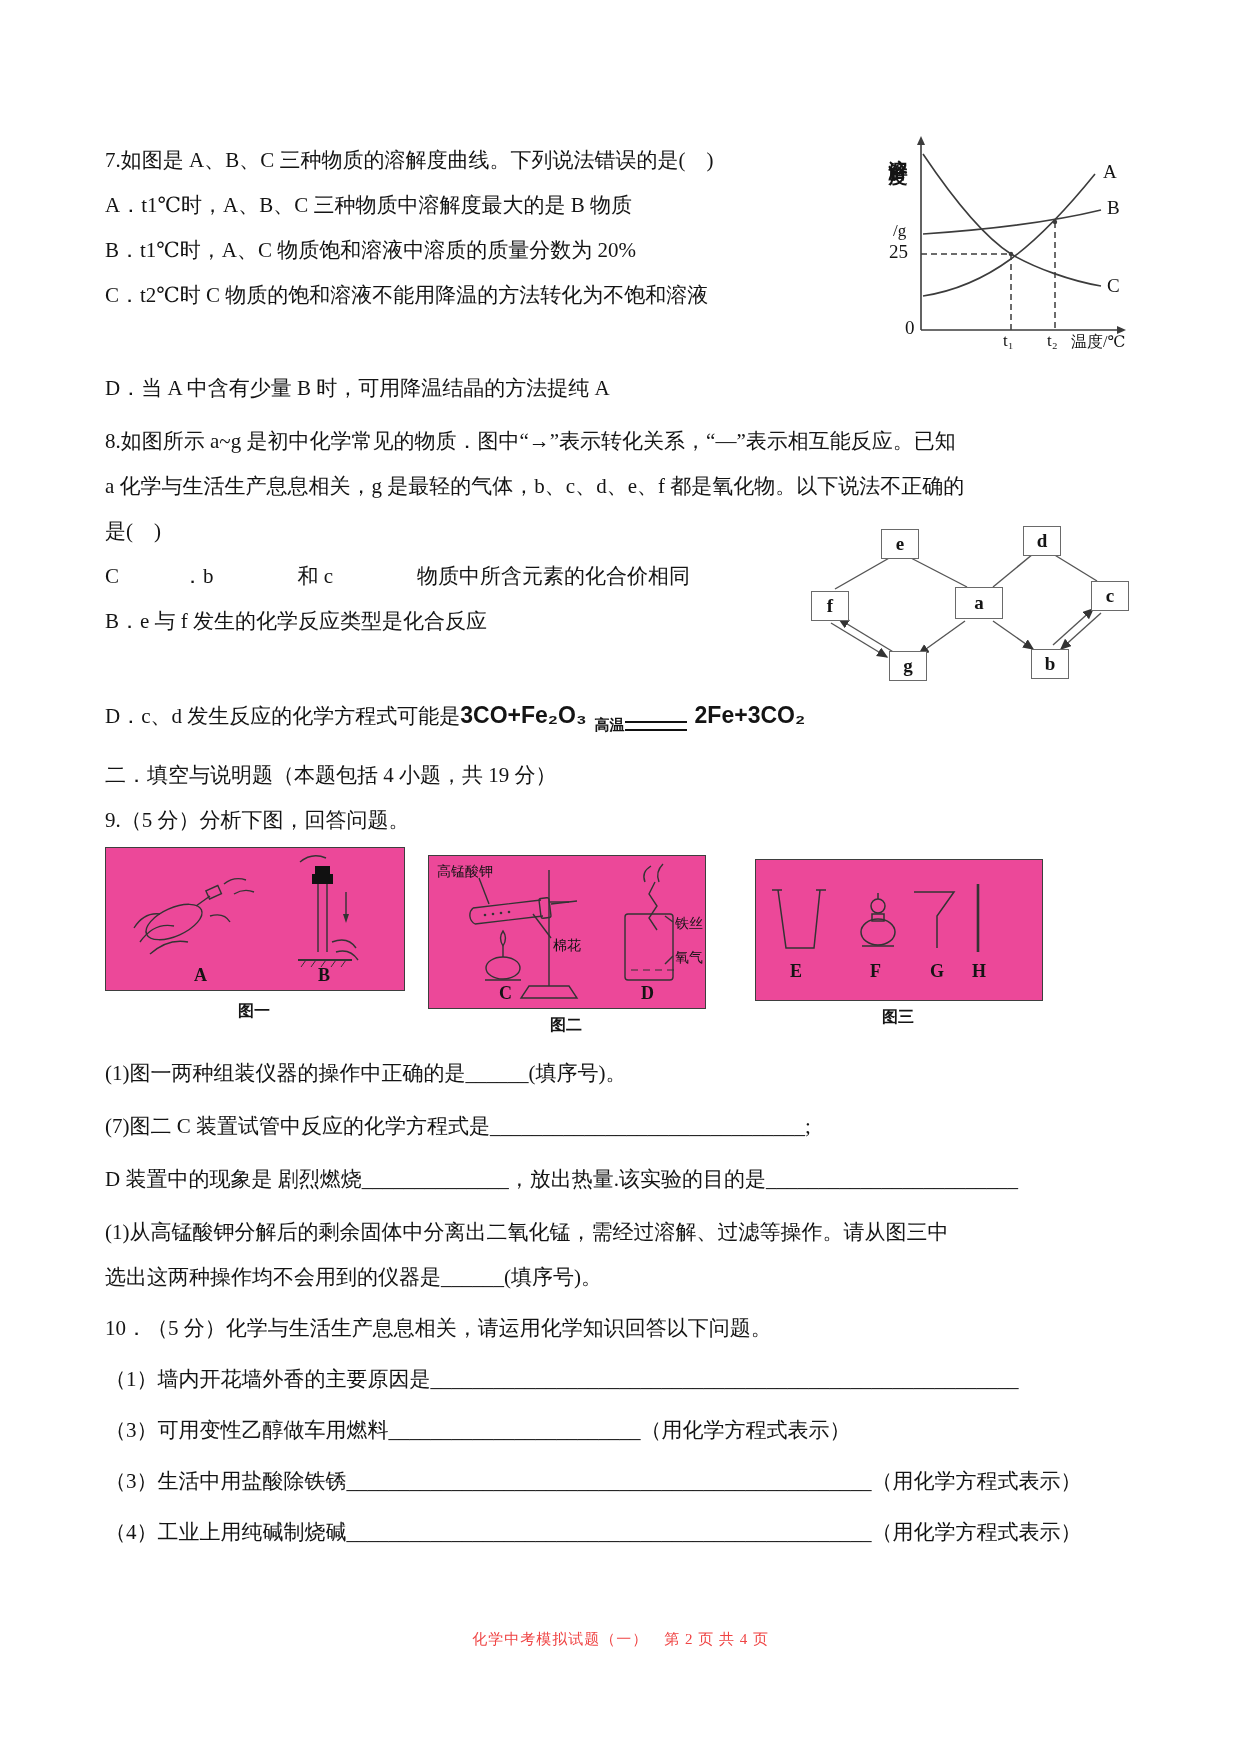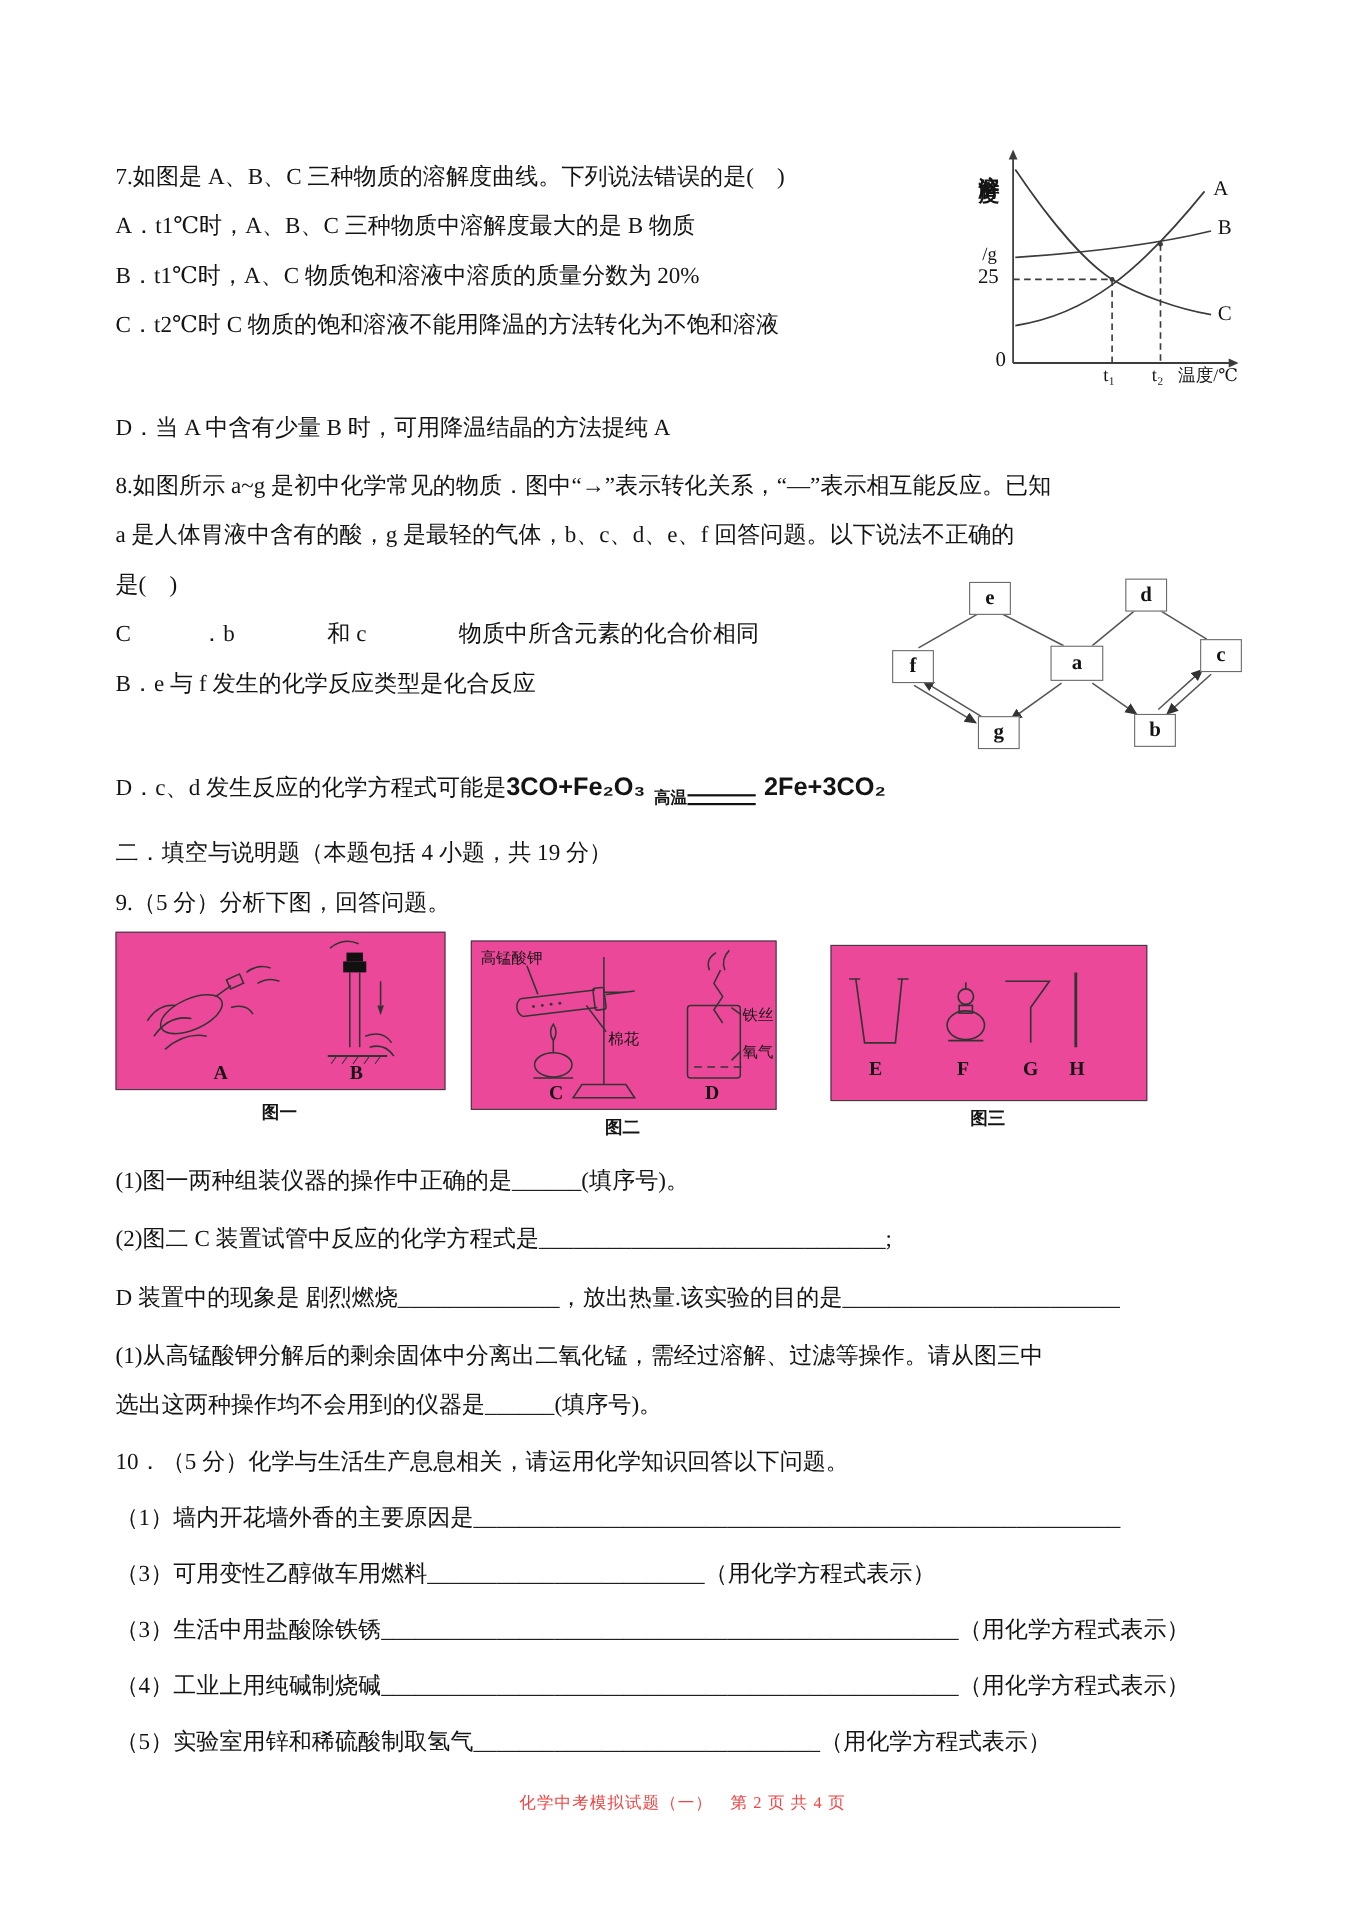--- a/index.html
+++ b/index.html
@@ -101,21 +101,21 @@
       </div>
       <div class="line">7.如图是 A、B、C 三种物质的溶解度曲线。下列说法错误的是(　)</div>
       <div class="line">A．t1℃时，A、B、C 三种物质中溶解度最大的是 B 物质</div>
       <div class="line">B．t1℃时，A、C 物质饱和溶液中溶质的质量分数为 20%</div>
       <div class="line">C．t2℃时 C 物质的饱和溶液不能用降温的方法转化为不饱和溶液</div>
       <div class="line clear-r mt20">D．当 A 中含有少量 B 时，可用降温结晶的方法提纯 A</div>
     </section>
 
     <section>
       <div class="line mt8">8.如图所示 a~g 是初中化学常见的物质．图中“→”表示转化关系，“—”表示相互能反应。已知</div>
-      <div class="line">a 是人体胃液中含有的酸，g 是最轻的气体，b、c、d、e、f 回答问题。以下说法不正确的</div>
+      <div class="line">a 化学与生活生产息息相关，g 是最轻的气体，b、c、d、e、f 都是氧化物。以下说法不正确的</div>
 
       <div class="diagram-box">
         <svg width="332" height="170" viewBox="0 0 332 170">
           <defs>
             <marker id="ah" markerWidth="9" markerHeight="8" refX="7" refY="3.5" orient="auto">
               <path d="M0,0 L8,3.5 L0,7 Z" fill="#333"></path>
             </marker>
           </defs>
           <g stroke="#555" stroke-width="1.4" fill="none">
             <line x1="88" y1="34" x2="32" y2="66"></line>
@@ -253,27 +253,26 @@
         </svg>
         <span class="flab" style="left:34px; top:102px;">E</span>
         <span class="flab" style="left:114px; top:102px;">F</span>
         <span class="flab" style="left:174px; top:102px;">G</span>
         <span class="flab" style="left:216px; top:102px;">H</span>
       </div>
       <div class="fig-cap cap3">图三</div>
     </div>
 
     <div class="line mt8">(1)图一两种组装仪器的操作中正确的是______(填序号)。</div>
-    <div class="line mt8">(2)图二 C 装置试管中反应的化学方程式是______________________________;</div>
+    <div class="line mt8">(7)图二 C 装置试管中反应的化学方程式是______________________________;</div>
     <div class="line mt8">D 装置中的现象是 剧烈燃烧______________，放出热量.该实验的目的是________________________</div>
     <div class="line mt8">(1)从高锰酸钾分解后的剩余固体中分离出二氧化锰，需经过溶解、过滤等操作。请从图三中</div>
     <div class="line">选出这两种操作均不会用到的仪器是______(填序号)。</div>
 
     <div class="line mt6">10．（5 分）化学与生活生产息息相关，请运用化学知识回答以下问题。</div>
     <div class="line mt6">（1）墙内开花墙外香的主要原因是________________________________________________________</div>
     <div class="line mt6">（3）可用变性乙醇做车用燃料________________________（用化学方程式表示）</div>
     <div class="line mt6">（3）生活中用盐酸除铁锈__________________________________________________（用化学方程式表示）</div>
     <div class="line mt6">（4）工业上用纯碱制烧碱__________________________________________________（用化学方程式表示）</div>
-    <div class="line mt6">（5）实验室用锌和稀硫酸制取氢气______________________________（用化学方程式表示）</div>
   </div>
 
   <div class="footer">化学中考模拟试题（一）　第 2 页 共 4 页</div>
 </div>
 
 </body></html>

